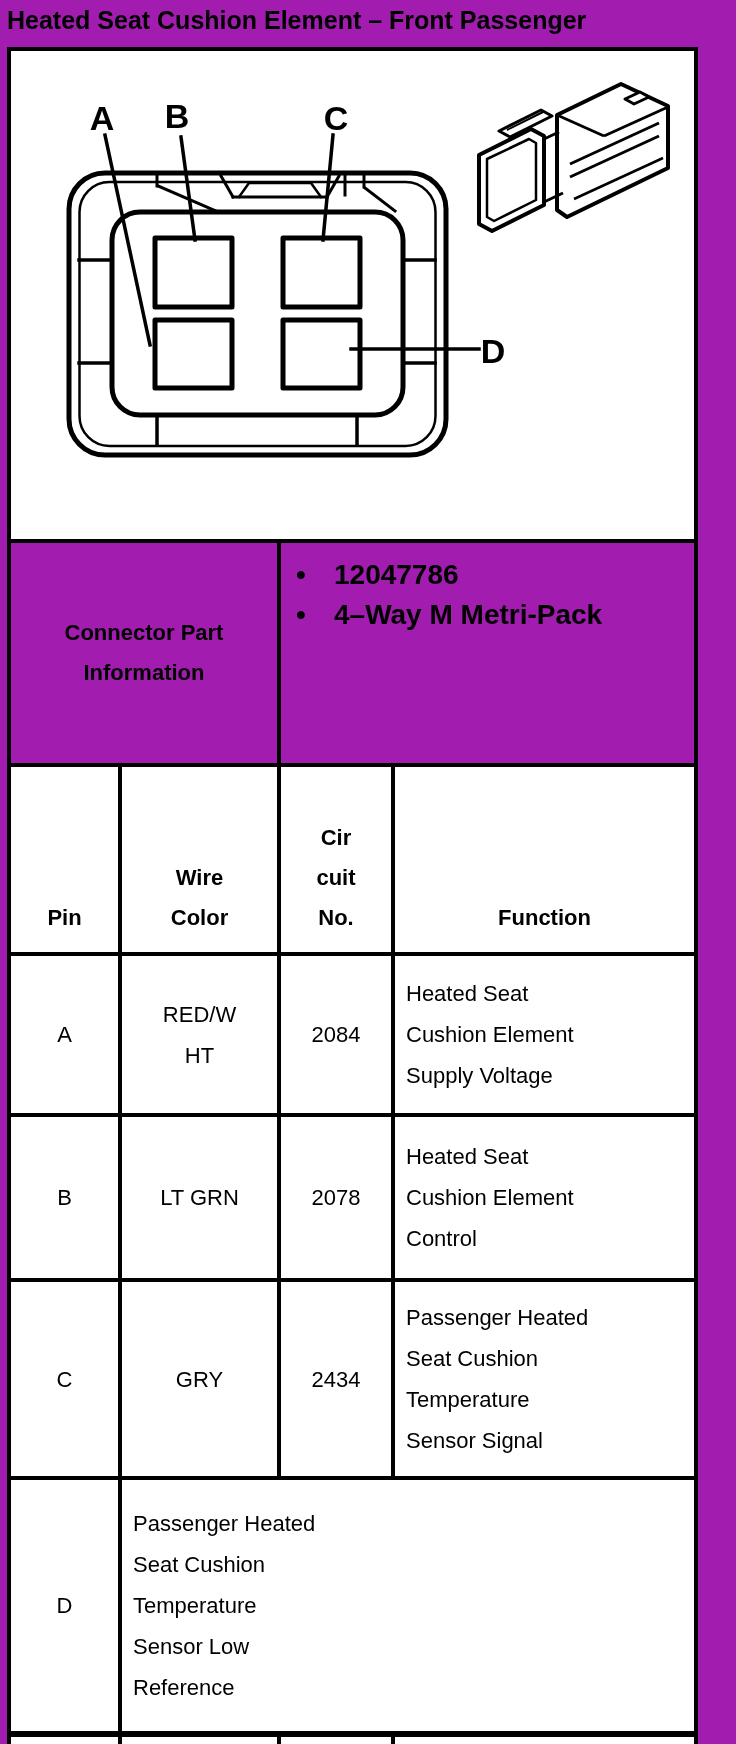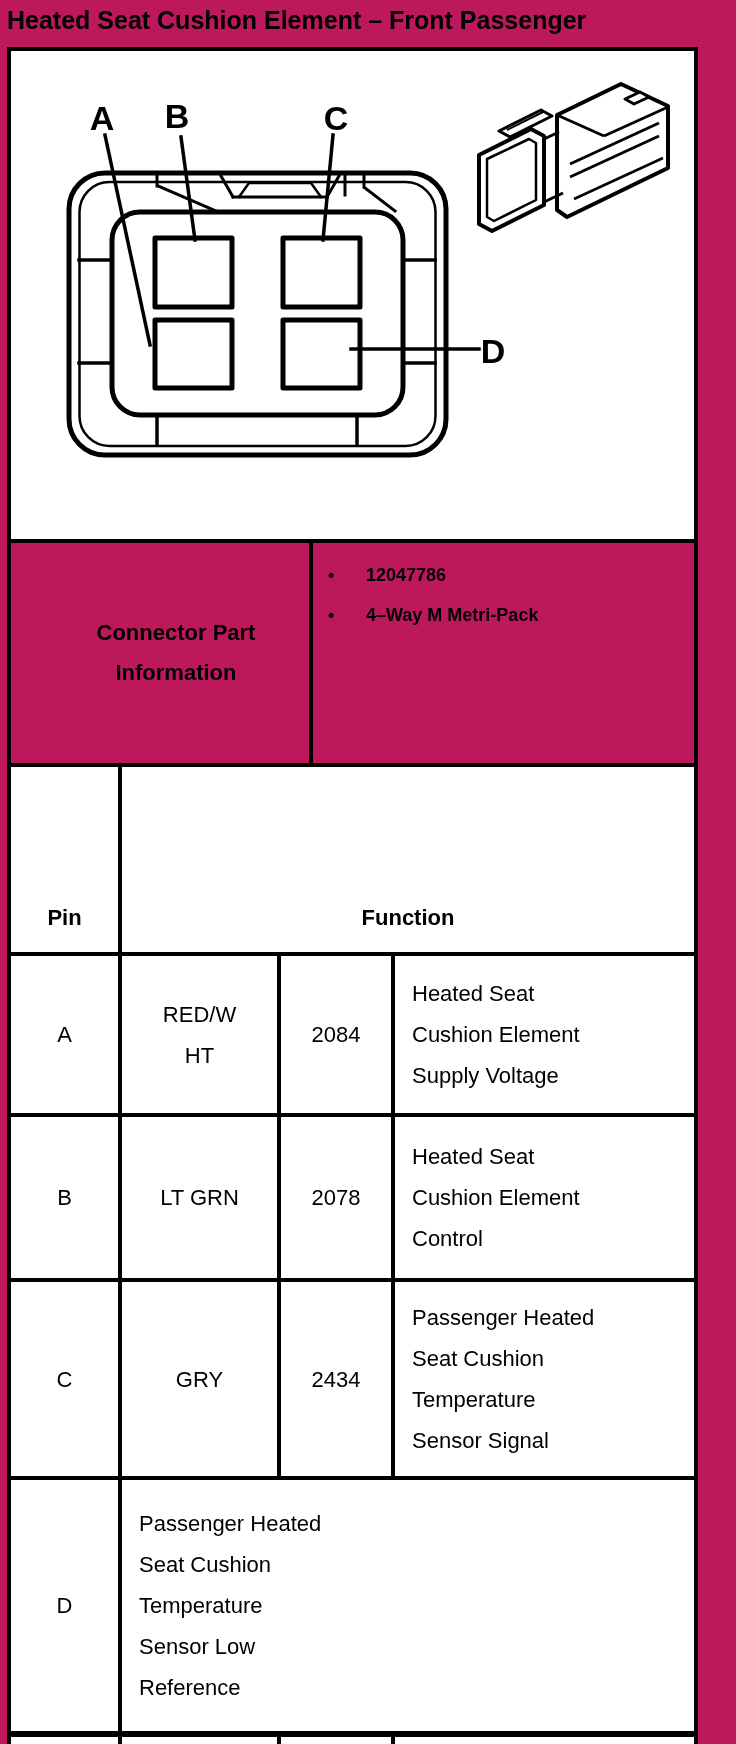--- a/index.html
+++ b/index.html
@@ -1,60 +1,60 @@
 <!DOCTYPE html>
 <html><head>
 <meta charset="utf-8">
 <style>
   html,body{margin:0;padding:0;background:#ffffff;}
   .sheet{
-    position:relative;width:736px;height:1744px;background:#be185d;
+    position:relative;width:736px;height:1744px;background:#a21caf;
     font-family:"Liberation Sans","DejaVu Sans",sans-serif;color:#000;overflow:hidden;
   }
   .title{
     position:absolute;left:7px;top:4px;width:700px;
     font-size:25px;font-weight:700;line-height:32px;letter-spacing:0;
   }
   .diagram-box{
     position:absolute;left:7px;top:47px;width:691px;height:496px;
     border:4px solid #000;box-sizing:border-box;background:#fff;
   }
   .diagram-box svg{display:block;width:100%;height:100%;}
   svg text{font-family:"Liberation Sans","DejaVu Sans",sans-serif;font-weight:700;font-size:34px;fill:#000;}
   .part-info{
     position:absolute;left:7px;top:543px;width:691px;height:224px;
     border-left:4px solid #000;border-right:4px solid #000;border-bottom:4px solid #000;
     box-sizing:border-box;display:flex;
   }
   .pi-left{
     width:266px;border-right:4px solid #000;box-sizing:content-box;
     display:flex;align-items:center;justify-content:center;text-align:center;
-    font-size:22px;font-weight:700;line-height:40px;white-space:pre-line;margin-left:32px;
+    font-size:22px;font-weight:700;line-height:40px;white-space:pre-line;
   }
   .pi-right{
-    flex:1;padding:12px 10px 0 15px;font-size:18px;font-weight:700;line-height:40px;
+    flex:1;padding:12px 10px 0 15px;font-size:28px;font-weight:700;line-height:40px;
   }
   .pi-line .bullet{display:inline-block;width:38px;}
   .trow{
     position:absolute;left:7px;width:691px;box-sizing:border-box;background:#fff;
     border-left:4px solid #000;border-right:4px solid #000;border-bottom:4px solid #000;
     display:flex;
   }
   .trow.last{border-bottom-width:6px;}
   .trow.stub{border-bottom:none;}
   .cell{
     box-sizing:content-box;border-right:4px solid #000;
     display:flex;align-items:center;justify-content:center;text-align:center;
     font-size:22px;font-weight:400;line-height:41px;white-space:pre-line;
   }
   .c1{width:107px;}
   .c2{width:155px;}
   .c3{width:110px;}
   .c4{flex:1;border-right:none;}
-  .fn{justify-content:flex-start;text-align:left;padding-left:17px;}
+  .fn{justify-content:flex-start;text-align:left;padding-left:11px;}
   .hcell{align-items:flex-end;padding-bottom:14px;font-weight:700;line-height:40px;}
 </style>
 </head>
 <body>
 
 <div class="sheet">
 
   <div class="title">Heated Seat Cushion Element – Front Passenger</div>
 
   <div class="diagram-box">
@@ -125,20 +125,25 @@
         <span class="bullet">•</span><span>12047786</span>
       </div>
       <div class="pi-line">
         <span class="bullet">•</span><span>4–Way M Metri-Pack</span>
       </div>
     </div>
   </div>
 
   <div class="trow" style="top:767px;height:189px;">
     <div class="cell c1 hcell">Pin</div>
+    <div class="cell c2 hcell">Wire
+Color</div>
+    <div class="cell c3 hcell">Cir
+cuit
+No.</div>
     <div class="cell c4 hcell">Function</div>
   </div>
 
   <div class="trow" style="top:956px;height:161px;">
     <div class="cell c1">A</div>
     <div class="cell c2">RED/W
 HT</div>
     <div class="cell c3">2084</div>
     <div class="cell c4 fn">Heated Seat
 Cushion Element

